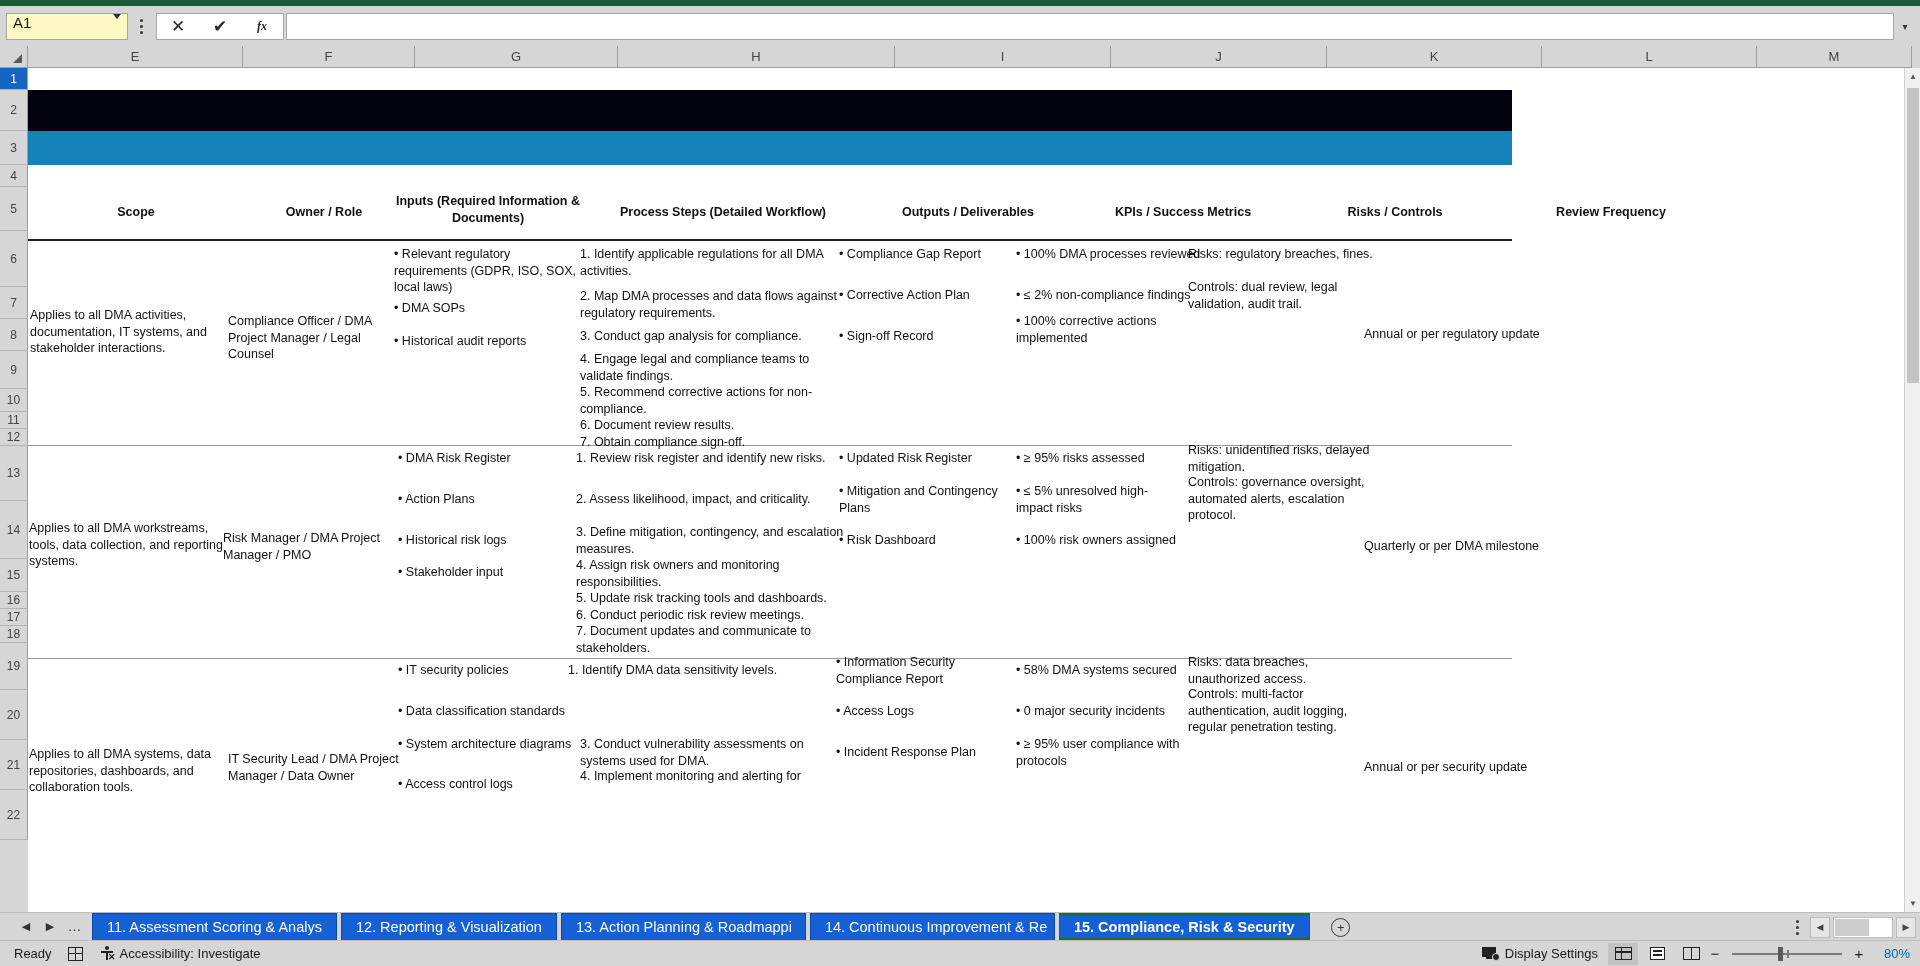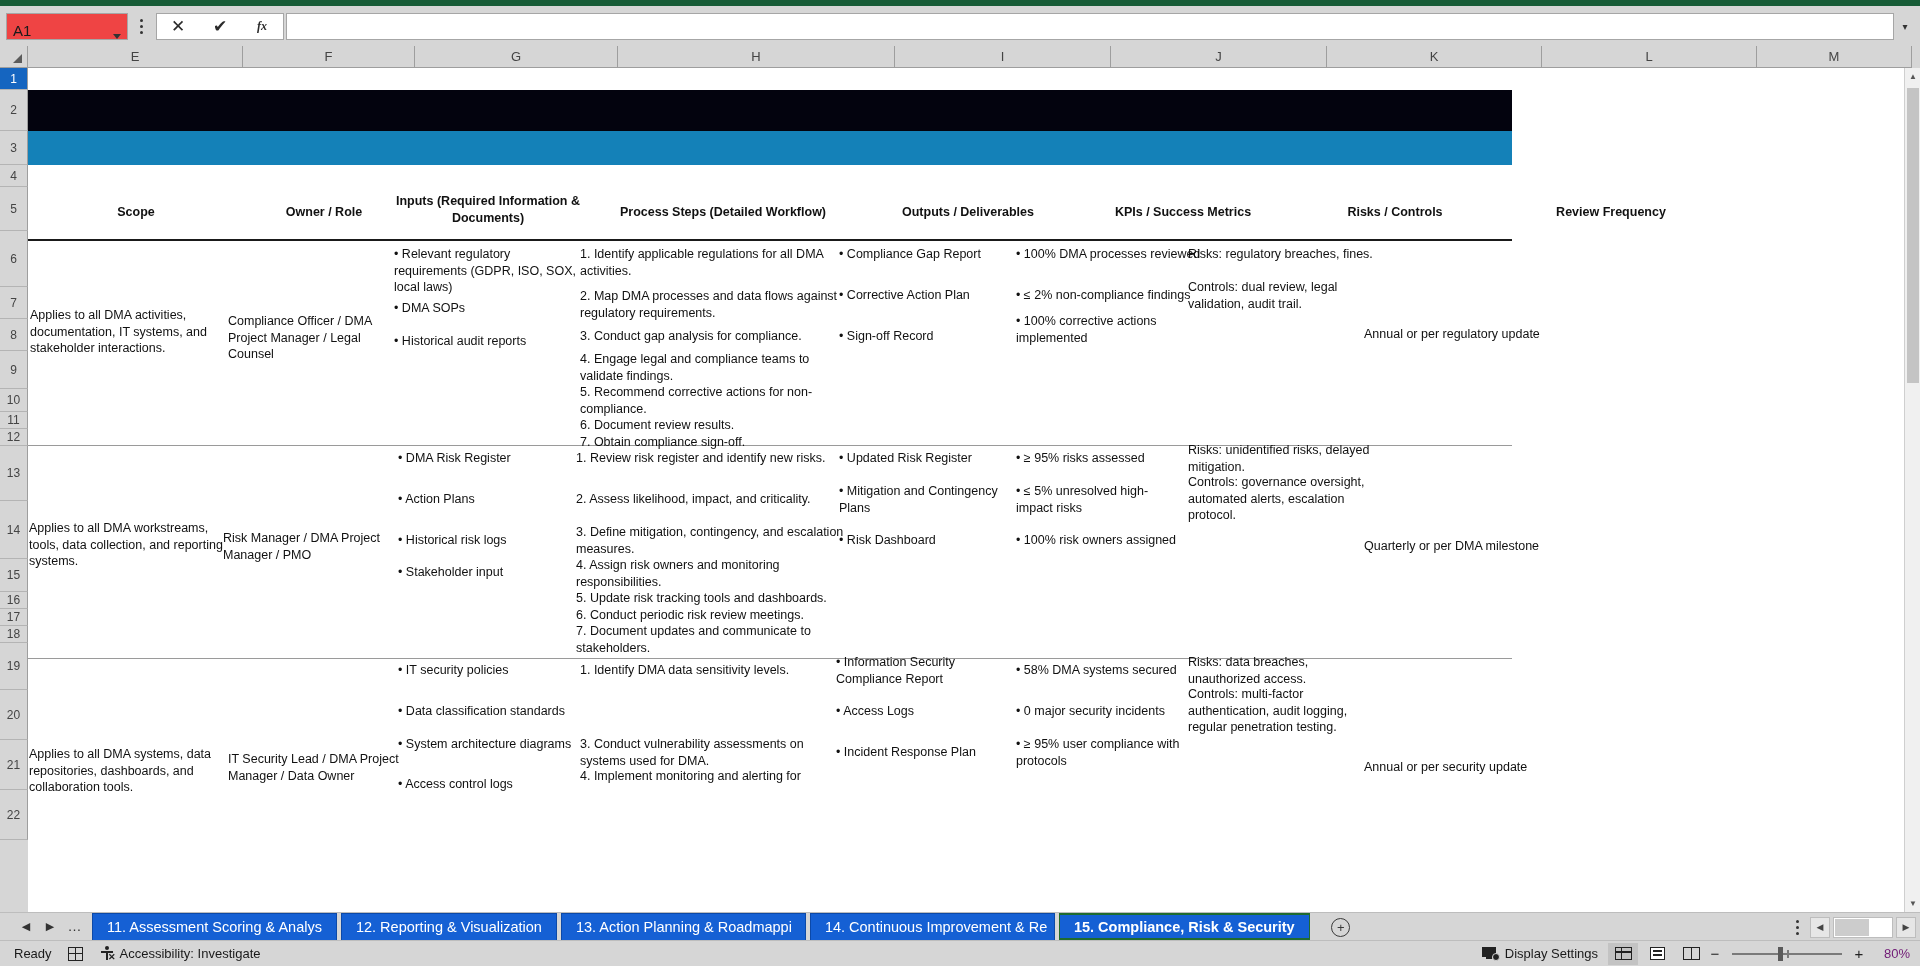--- a/index.html
+++ b/index.html
@@ -30,24 +30,24 @@
     flex: 0 0 auto;
     height: 40px;
     background: #d6d6d6;
     display: flex;
     align-items: center;
     padding: 0 6px;
     gap: 0px;
   }
   .namebox {
     width: 122px; height: 27px;
-    background: #ef4444;
+    background: #fef9c3;
     border: 1px solid #a6a6a6;
     display: flex;
-    align-items: flex-end;
+    align-items: flex-start;
     padding: 0 6px;
     font-size: 15px;
     color: #1a1a1a;
     position: relative;
   }
   .namebox .nbtext { flex: 1 1 auto; }
   .namebox .caret {
     width: 0; height: 0;
     border-left: 4px solid transparent;
     border-right: 4px solid transparent;
@@ -332,21 +332,21 @@
   .vb-page::before{content:"";position:absolute;left:2px;right:2px;top:2px;height:1.5px;background:#222;}
   .vb-page::after{content:"";position:absolute;left:2px;right:2px;top:6px;height:1.5px;background:#222;}
   .vb-break{width:17px;height:13px;border:1.5px solid #222;position:relative;}
   .vb-break::after{content:"";position:absolute;top:-1px;bottom:-1px;left:7px;width:1.5px;background:#222;}
   .zoomctl { display:flex; align-items:center; gap:10px; padding-right:4px;}
   .zminus, .zplus { font-size:15px; color:#222; width:14px; text-align:center;}
   .zslider { width: 110px; height:14px; position:relative;}
   .zslider .trk{position:absolute;left:0;right:0;top:6px;height:2px;background:#7a7a7a;}
   .zslider .mid{position:absolute;left:50%;top:3px;width:1.5px;height:8px;background:#7a7a7a;}
   .zslider .hnd{position:absolute;left:46px;top:0;width:5px;height:14px;background:#5a5a5a;}
-  .zval { font-size:13px; width:34px; text-align:right; color:#701a75;}
+  .zval { font-size:13px; width:34px; text-align:right; color:#0369a1;}
 </style>
 </head>
 <body>
 
 <div class="app">
 
   <div class="topband"></div>
 
   <div class="formulabar">
     <div class="namebox">
@@ -486,21 +486,21 @@
         <div class="cell" style="left:1336px;top:470px;width:200px">Quarterly or per DMA milestone</div>
 
         <div class="cell" style="left:1px;top:678px;width:200px">Applies to all DMA systems, data repositories, dashboards, and collaboration tools.</div>
         <div class="cell" style="left:200px;top:683px;width:180px">IT Security Lead / DMA Project Manager / Data Owner</div>
 
         <div class="cell" style="left:370px;top:594px;width:190px">• IT security policies</div>
         <div class="cell" style="left:370px;top:635px;width:190px">• Data classification standards</div>
         <div class="cell" style="left:370px;top:668px;width:190px">• System architecture diagrams</div>
         <div class="cell" style="left:370px;top:708px;width:190px">• Access control logs</div>
 
-        <div class="cell" style="left:552px;top:594px;width:268px">1. Identify DMA data sensitivity levels.</div>
+        <div class="cell" style="left:540px;top:594px;width:268px">1. Identify DMA data sensitivity levels.</div>
         <div class="cell" style="left:552px;top:668px;width:268px">3. Conduct vulnerability assessments on systems used for DMA.</div>
         <div class="cell" style="left:552px;top:700px;width:268px">4. Implement monitoring and alerting for</div>
 
         <div class="cell" style="left:808px;top:586px;width:188px">• Information Security Compliance Report</div>
         <div class="cell" style="left:808px;top:635px;width:210px">• Access Logs</div>
         <div class="cell" style="left:808px;top:676px;width:210px">• Incident Response Plan</div>
 
         <div class="cell" style="left:988px;top:594px;width:200px">• 58% DMA systems secured</div>
         <div class="cell" style="left:988px;top:635px;width:200px">• 0 major security incidents</div>
         <div class="cell" style="left:988px;top:668px;width:175px">• ≥ 95% user compliance with protocols</div>

